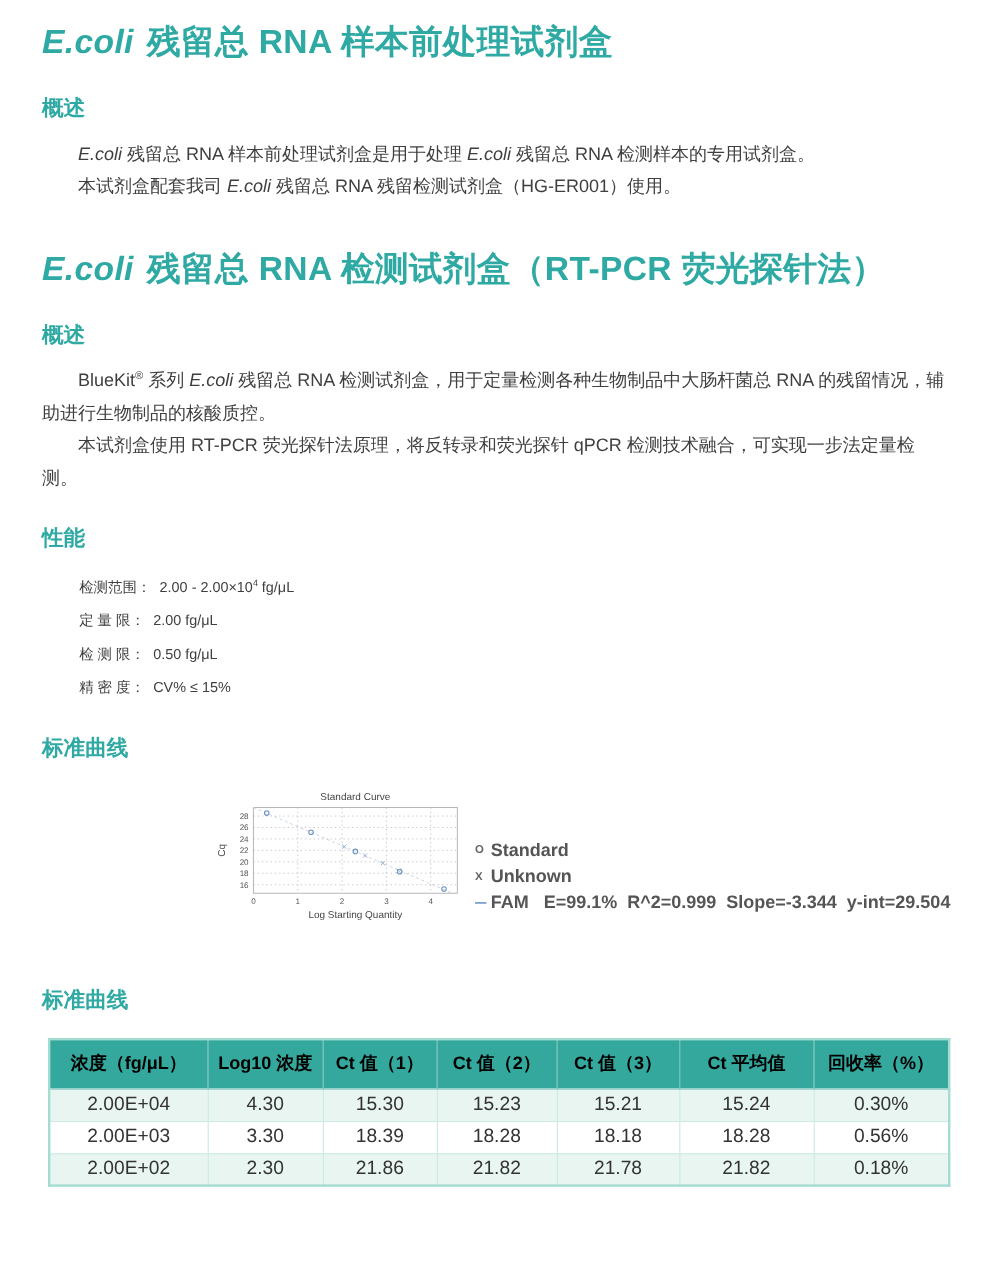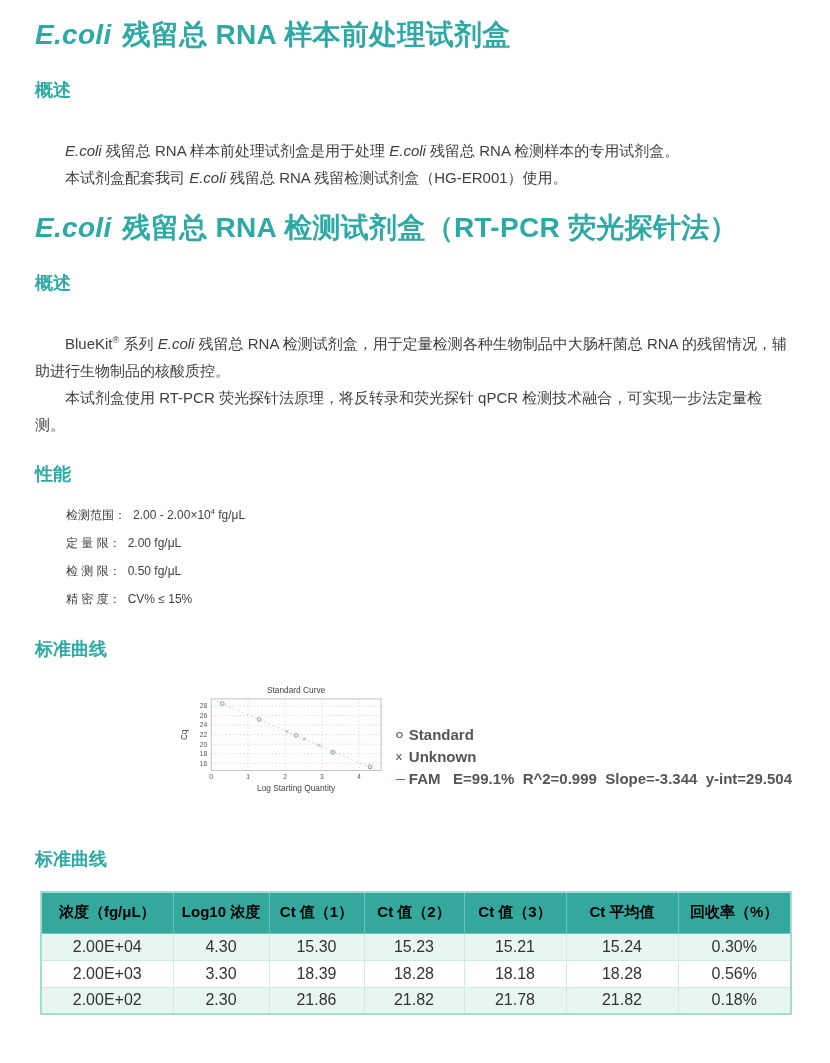--- a/index.html
+++ b/index.html
@@ -9,27 +9,27 @@
     font-family:"Liberation Sans","DejaVu Sans",sans-serif;
     color:#3f3f3f;
   }
   .page{padding:16px 38px 0 35px;}
 
   h1.prod-title{
     font-size:28px;line-height:38px;font-weight:700;color:#2fa9a3;
     white-space:nowrap;letter-spacing:.3px;
   }
   h1.prod-title em{font-style:italic;margin-right:3px;}
-  h1.title-2{margin-top:18px;}
+  h1.title-2{margin-top:36px;}
 
   .cat-no{margin-top:24px;font-size:19px;font-weight:700;color:#333;}
 
   .sec-h{margin-top:24px;font-size:18px;font-weight:700;color:#2fa9a3;}
 
-  .paras{margin-top:35px;}
+  .paras{margin-top:13px;}
   .paras p{font-size:15px;line-height:27px;color:#3f3f3f;text-indent:2em;}
   .paras em{font-style:italic;}
   sup{font-size:62%;vertical-align:super;line-height:0;}
 
   .perf{margin:15px 0 0 31px;}
   .perf-item{display:flex;font-size:12px;line-height:28px;color:#3f3f3f;}
   .perf-label{white-space:pre;}
   .perf-value{margin-left:7px;white-space:pre;}
 
   

